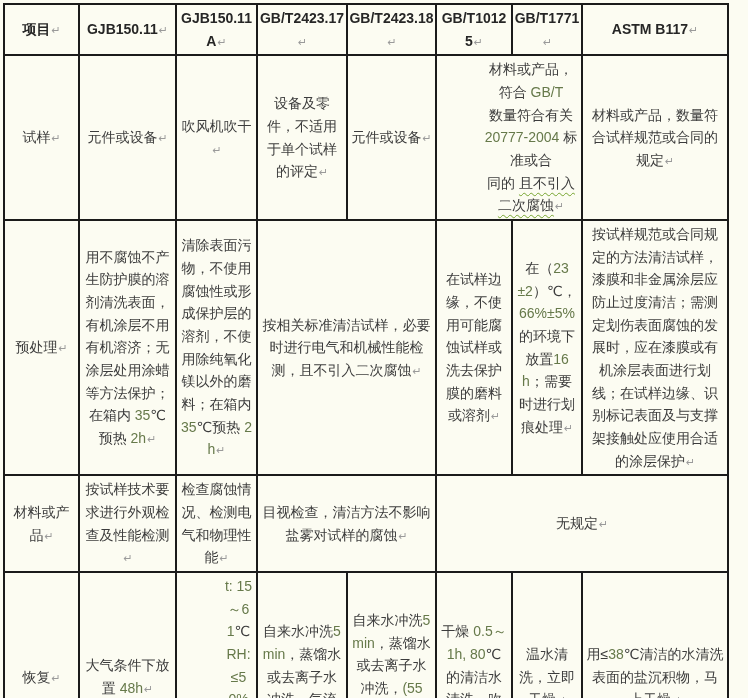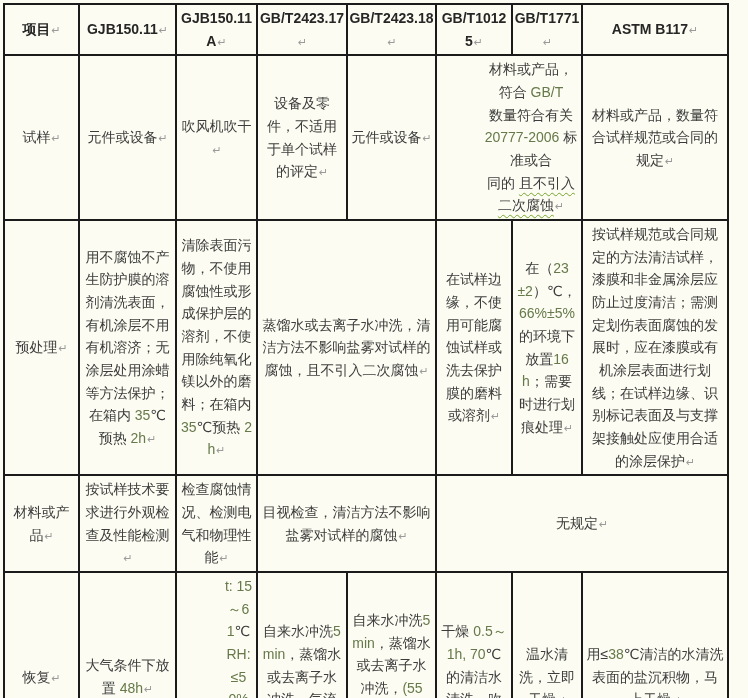--- a/index.html
+++ b/index.html
@@ -81,49 +81,49 @@
     </thead>
     <tbody>
       <tr style="height:92px">
         <td class="row-label t-end">试样</td>
         <td class="t t-end">元件或设备</td>
         <td class="t t-end">吹风机吹干</td>
         <td class="t t-end">设备及零件，不适用于单个试样的评定</td>
         <td class="t t-end">元件或设备</td>
         <td colspan="2" class="pre t-end"><span class="t">材料或产品，符合 <span class="num">GB/T</span>
 数量符合有关
-<span class="num">20777-2006</span> 标准或合
+<span class="num">20777-2004</span> 标准或合
 同的 </span><span class="t wavy">且不引入二次腐蚀</span></td>
         <td class="t t-end">材料或产品，数量符合试样规范或合同的规定</td>
       </tr>
       <tr style="height:227px">
         <td class="row-label t-end">预处理</td>
         <td class="t t-end">用不腐蚀不产生防护膜的溶剂清洗表面，有机涂层不用有机溶济；无涂层处用涂蜡等方法保护；在箱内 <span class="num">35</span>℃预热 <span class="num">2h</span></td>
         <td class="t t-end">清除表面污物，不使用腐蚀性或形成保护层的溶剂，不使用除纯氧化镁以外的磨料；在箱内 <span class="num">35</span>℃预热 <span class="num">2h</span></td>
-        <td colspan="2" class="t t-end">蒸馏水或去离子水冲洗，清洁方法不影响盐雾对试样的腐蚀，且不引入二次腐蚀</td>
+        <td colspan="2" class="t t-end">按相关标准清洁试样，必要时进行电气和机械性能检测，且不引入二次腐蚀</td>
         <td class="t t-end">在试样边缘，不使用可能腐蚀试样或洗去保护膜的磨料或溶剂</td>
         <td class="t t-end">在（<span class="num">23±2</span>）℃，<span class="num">66%±5%</span>的环境下放置<span class="num">16h</span>；需要时进行划痕处理</td>
         <td class="t t-end">按试样规范或合同规定的方法清洁试样，漆膜和非金属涂层应防止过度清洁；需测定划伤表面腐蚀的发展时，应在漆膜或有机涂层表面进行划线；在试样边缘、识别标记表面及与支撑架接触处应使用合适的涂层保护</td>
       </tr>
       <tr style="height:87px">
         <td class="row-label t-end">材料或产品</td>
         <td class="t t-end">按试样技术要求进行外观检查及性能检测</td>
         <td class="t t-end">检查腐蚀情况、检测电气和物理性能</td>
         <td colspan="2" class="t t-end">目视检查，清洁方法不影响盐雾对试样的腐蚀</td>
         <td colspan="3" class="t t-end">无规定</td>
       </tr>
       <tr style="height:123px">
         <td class="row-label t-end">恢复</td>
         <td class="t t-end">大气条件下放置 <span class="num">48h</span></td>
         <td class="t pre t-end"><span class="num">t:</span> <span class="num">15～61</span>℃
 <span class="num">RH:≤50%</span>
 干燥 <span class="num">24h</span></td>
         <td class="t t-end">自来水冲洗<span class="num">5min</span>，蒸馏水或去离子水冲洗，气流干燥</td>
         <td class="t-end"><span class="t">自来水冲洗<span class="num">5min</span>，蒸馏水或去离子水冲洗，<span class="num">(55±2)</span>℃ 干燥 </span><span class="t wavy"><span class="num">1～2h</span></span></td>
-        <td class="t t-end">干燥 <span class="num">0.5～1h,</span> <span class="num">70</span>℃的清洁水清洗，吹风机吹干</td>
+        <td class="t t-end">干燥 <span class="num">0.5～1h,</span> <span class="num">80</span>℃的清洁水清洗，吹风机吹干</td>
         <td class="t t-end">温水清洗，立即干燥</td>
         <td class="t t-end">用≤<span class="num">38</span>℃清洁的水清洗表面的盐沉积物，马上干燥</td>
       </tr>
       <tr style="height:125px">
         <td class="row-label t-end">最终检查</td>
         <td class="t t-end">按试样技术要求进行外观检查及性能检测</td>
         <td class="t t-end">检查腐蚀情况、检测电气和物理性能</td>
         <td class="t t-end">目视检查，必要时进行电气和机械性能检测</td>
         <td class="t t-end">外观、尺寸和功能检测</td>
         <td class="t t-end">按有关标准进行外观、腐蚀量和力学性能检测</td>

